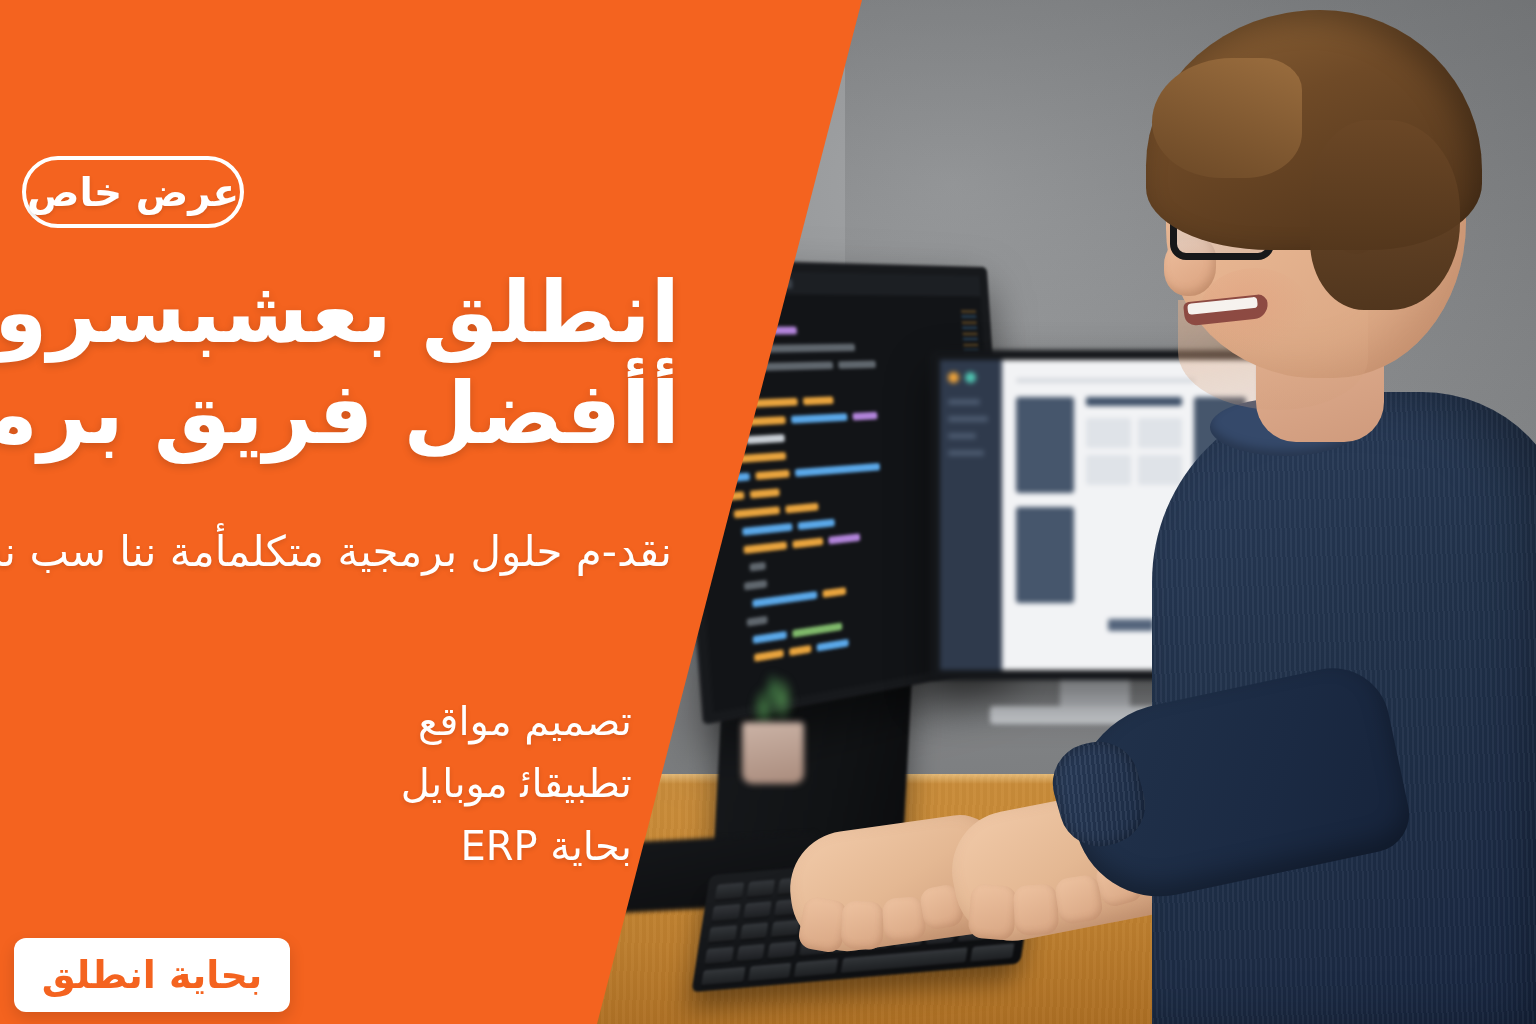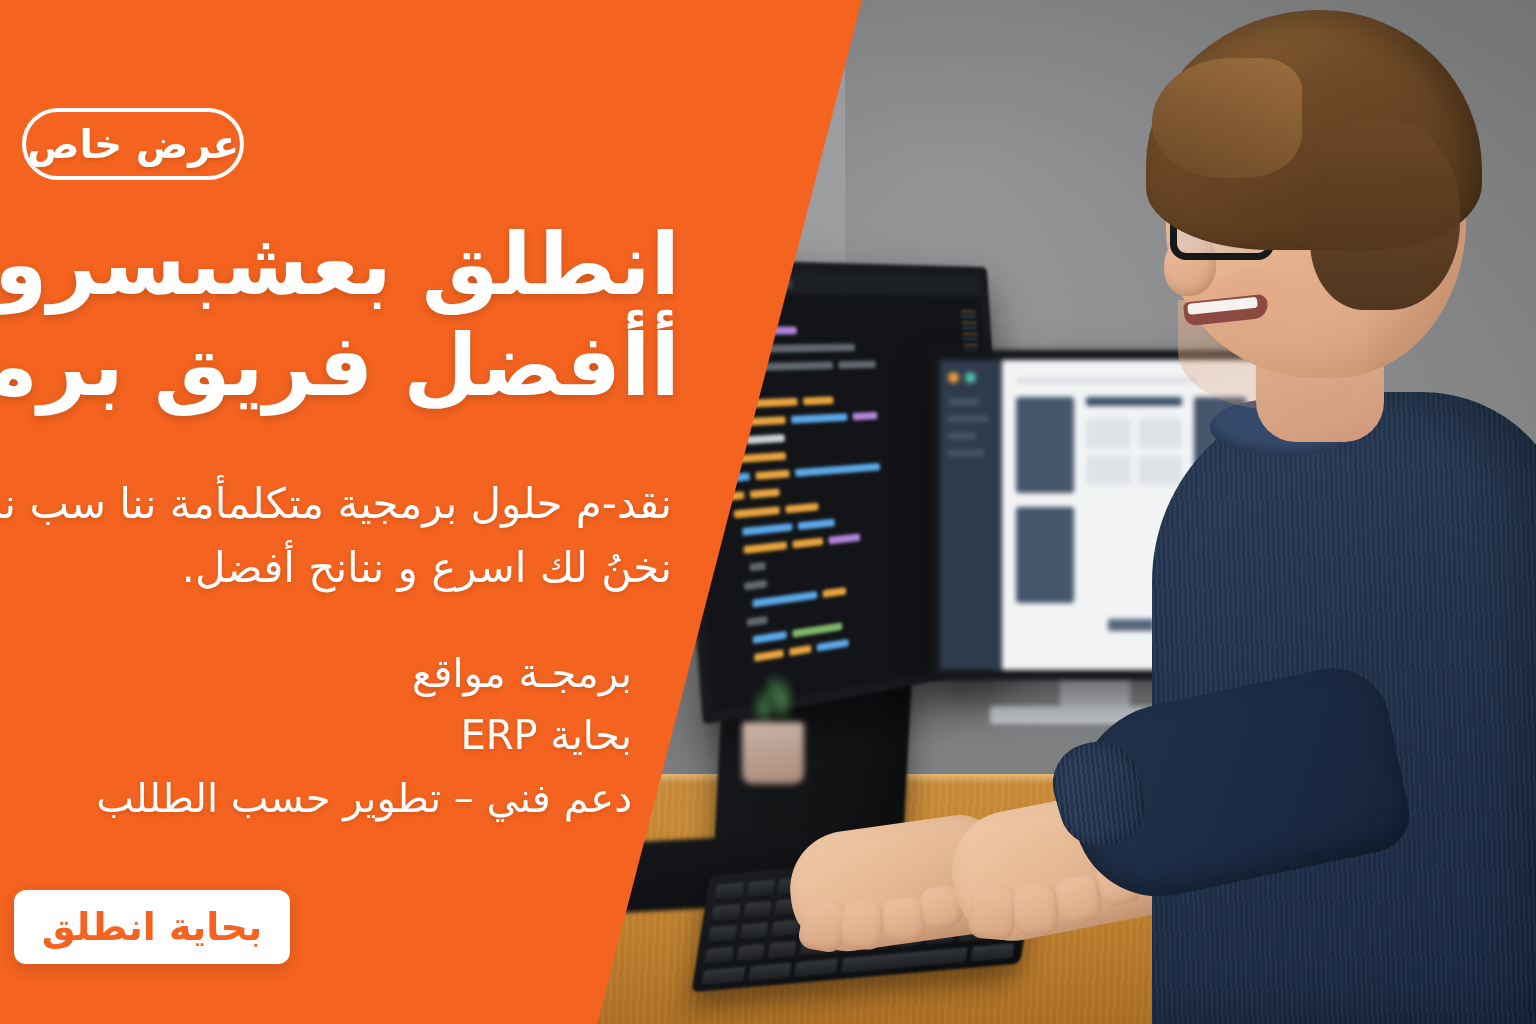--- a/index.html
+++ b/index.html
@@ -417,20 +417,21 @@
     clip-path: polygon(0 0, 862px 0, 597px 1024px, 0 1024px);
     z-index: 5;
   }
 
   .content {
     position: absolute;
     inset: 0;
     padding: 16px;
     z-index: 6;
     direction: rtl;
+    margin-top: 48px;
   }
   .offer-badge {
     position: absolute;
     left: 22px; top: 108px;
     width: 222px; height: 72px;
     border: 4px solid #ffffff;
     border-radius: 38px;
     display: flex; align-items: center; justify-content: center;
     color: #ffffff;
     font-size: 39px;
@@ -750,27 +751,26 @@
       <span>عرض خاص</span>
     </div>
 
     <h1 class="headline">
       <span class="hl-line">انطلق بعشبسروعك</span>
       <span class="hl-line">أأفضل فريق برمجـة</span>
     </h1>
 
     <p class="subtext">
       <span class="sub-line">نقد-م حلول برمجية متكلمأمة ننا سب نشاطلك</span>
-      <span class="sub-line">نخنُ لك اسرع و ننانح أفضل.</span>
     </p>
 
     <div class="services">
-      <span class="svc">برمجـة مواقع</span>
+      <span class="svc">تصميم مواقع</span>
+      <span class="svc">تطبيقاﺋ موبايل</span>
       <span class="svc">بحاية ERP</span>
-      <span class="svc">دعم فني – تطوير حسب الطللب</span>
     </div>
 
     <button class="cta">
       <span>بحاية انطلق</span>
     </button>
 
   </div>
 </div>
 
 </body></html>

